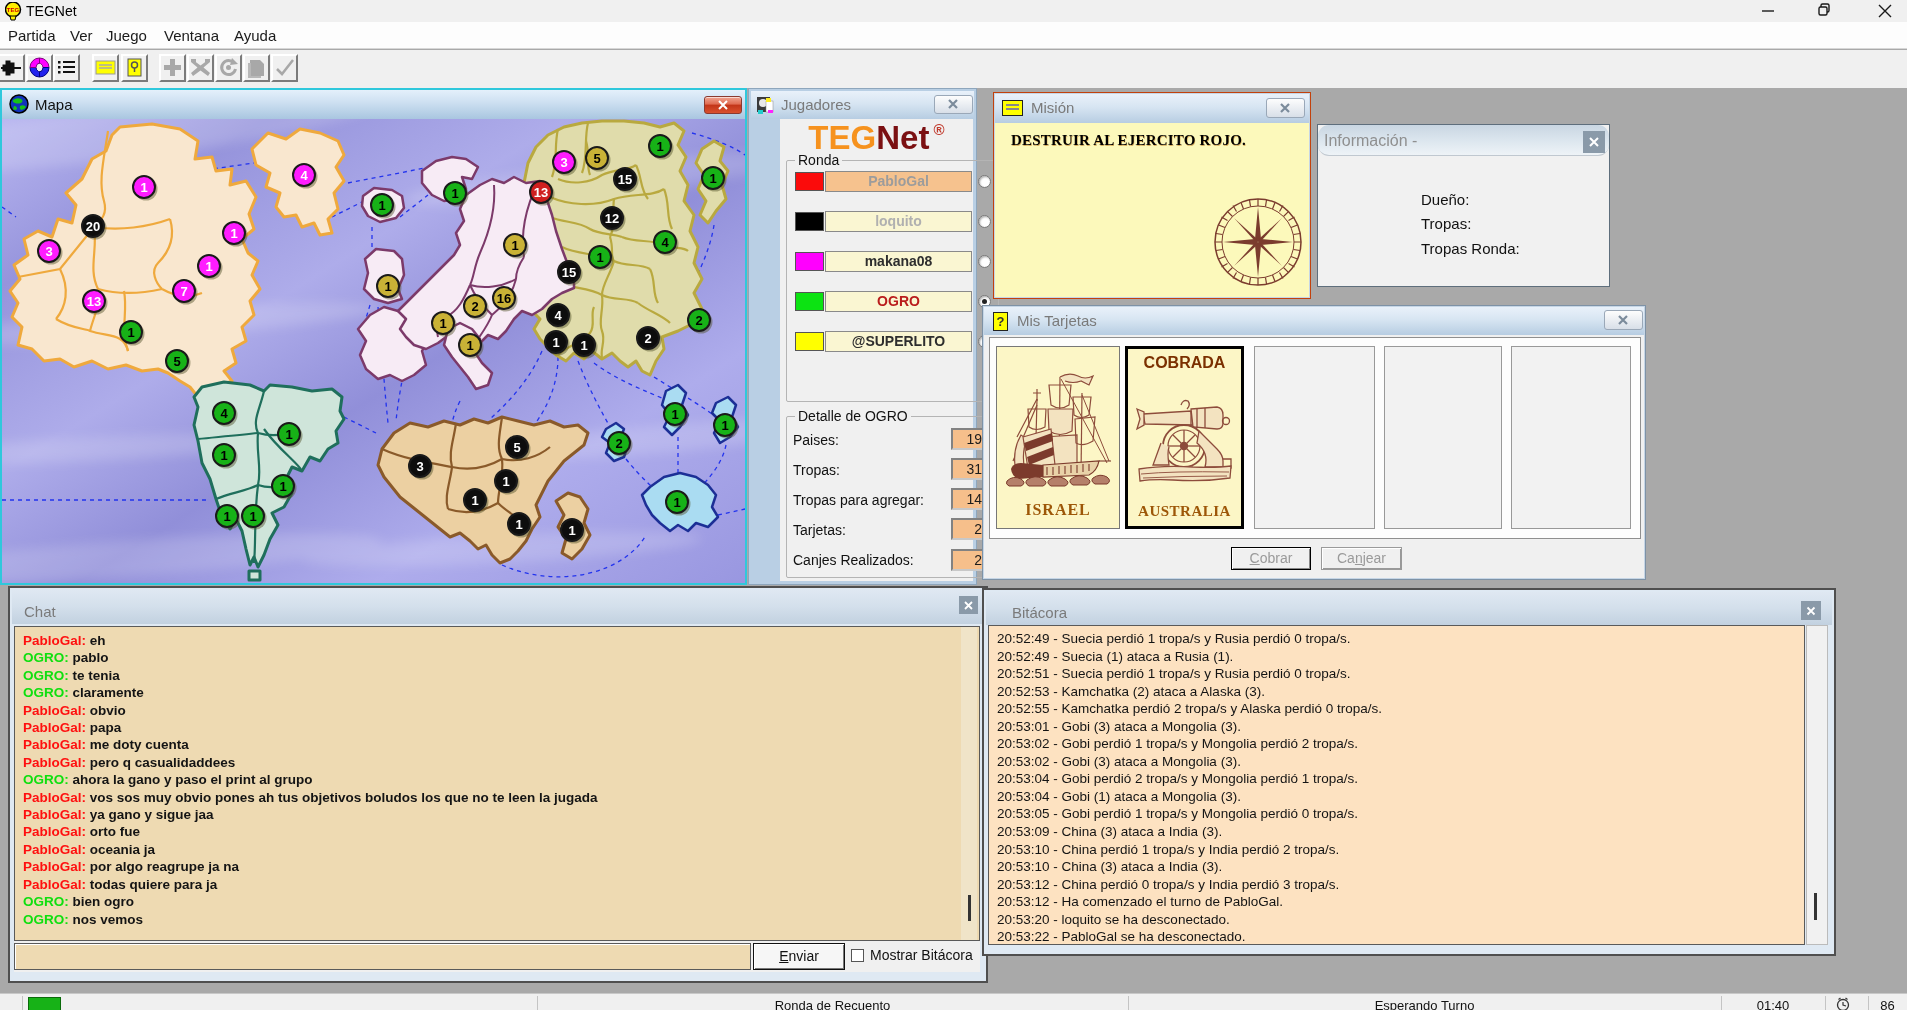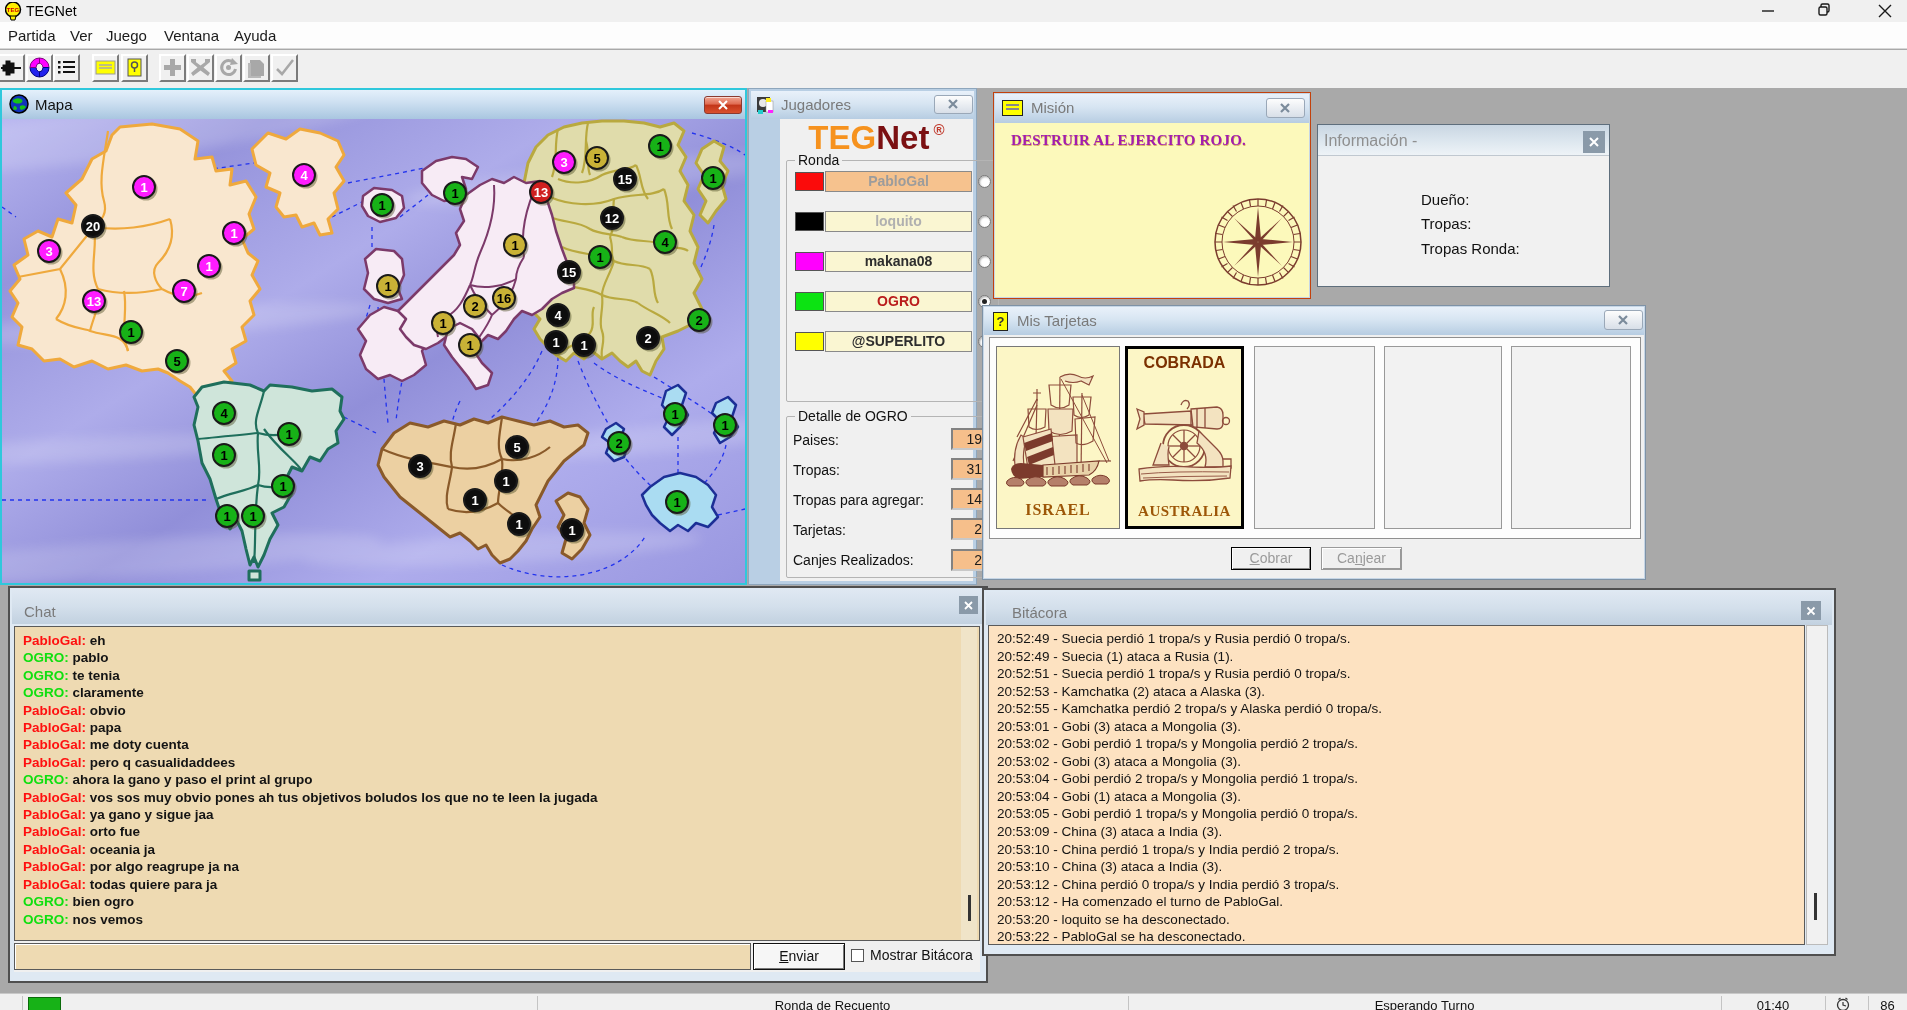--- a/index.html
+++ b/index.html
@@ -527,21 +527,21 @@
     <div style="position:absolute;left:3px;top:7px;right:3px;height:2px;background:#888;"></div>
   </div>
   <span class="wtxt" style="position:absolute;left:36px;top:5px;">Misión</span>
   <div class="closebtn" style="left:271px;top:4px;width:39px;height:20px;">
     <svg width="37" height="18" viewBox="0 0 37 18">
           <path d="M14 5 L22 13 M22 5 L14 13 M18 8 L18 10" stroke="#7b8b9b" stroke-width="2.2"></path>
         </svg>
   </div>
  </div>
  <div style="position:absolute;left:1px;top:30px;right:1px;bottom:1px;background:#fcf9bb;">
-  <div style="position:absolute;left:16px;top:9px;font-family:'Liberation Serif',serif;font-weight:bold;font-size:15px;color:#a21caf;letter-spacing:0.2px;text-shadow:0.5px 0.5px 0 #d8b060;">DESTRUIR AL EJERCITO ROJO.</div>
+  <div style="position:absolute;left:16px;top:9px;font-family:'Liberation Serif',serif;font-weight:bold;font-size:15px;color:#000000;letter-spacing:0.2px;text-shadow:0.5px 0.5px 0 #d8b060;">DESTRUIR AL EJERCITO ROJO.</div>
   <svg style="position:absolute;left:218px;top:74px;" width="90" height="90" viewBox="0 0 90 90">
     <g stroke="#7b3c2e" fill="none">
       <circle cx="45" cy="45" r="43" stroke-width="1.5"></circle>
       <circle cx="45" cy="45" r="36" stroke-width="1"></circle>
       <g stroke-width="1.2">
         <path d="M45 2 L45 9 M45 81 L45 88 M2 45 L9 45 M81 45 L88 45"></path>
         <path d="M14.6 14.6 L19.5 19.5 M70.5 70.5 L75.4 75.4 M75.4 14.6 L70.5 19.5 M19.5 70.5 L14.6 75.4"></path>
         <path d="M28 5.5 L30.5 12 M59.5 78 L62 84.5 M84.5 28 L78 30.5 M12 59.5 L5.5 62"></path>
         <path d="M62 5.5 L59.5 12 M30.5 78 L28 84.5 M84.5 62 L78 59.5 M12 30.5 L5.5 28"></path>
         <path d="M36.5 3 L37.5 9.5 M52.5 80.5 L53.5 87 M87 36.5 L80.5 37.5 M9.5 52.5 L3 53.5"></path>
@@ -558,21 +558,21 @@
       <path d="M21 21 L43 41 L45 45 L41 43 Z"></path>
           <path d="M69 69 L47 49 L45 45 L49 47 Z"></path>
       <path d="M69 21 L47 41 L45 45 L49 43 Z"></path>
           <path d="M21 69 L43 49 L45 45 L41 47 Z"></path>
       <path d="M45 18 L46.5 43 L45 45 L43.5 43 Z" opacity="0.5"></path>
     </g>
   </svg>
  </div>
 </div>
 <div id="win-info">
- <div style="position:absolute;left:0;top:0;right:0;height:31px;background:linear-gradient(#c9d6e2 0%, #dde7ef 55%, #eef3f7 100%);border-bottom:1px solid #c0c8d0;">
+ <div style="position:absolute;left:0;top:0;right:0;height:31px;background:linear-gradient(#c9d6e2 0%, #dde7ef 55%, #eef3f7 100%);border-bottom:1px solid #c0c8d0;border-radius:11px;">
   <span style="position:absolute;left:6px;top:7px;font-size:16px;color:#8f8f8f;">Información -</span>
   <div style="position:absolute;left:265px;top:6px;width:22px;height:22px;background:#8a9aa9;">
     <svg width="22" height="22" viewBox="0 0 22 22">
           <path d="M7 7 L15 15 M15 7 L7 15" stroke="#fff" stroke-width="2"></path>
         </svg>
   </div>
  </div>
  <div style="position:absolute;left:0;top:32px;right:0;bottom:0;background:#f1f1f1;">
   <div style="position:absolute;left:103px;top:34px;font-size:15px;color:#111;">Dueño:</div>
   <div style="position:absolute;left:103px;top:58px;font-size:15px;color:#111;">Tropas:</div>

